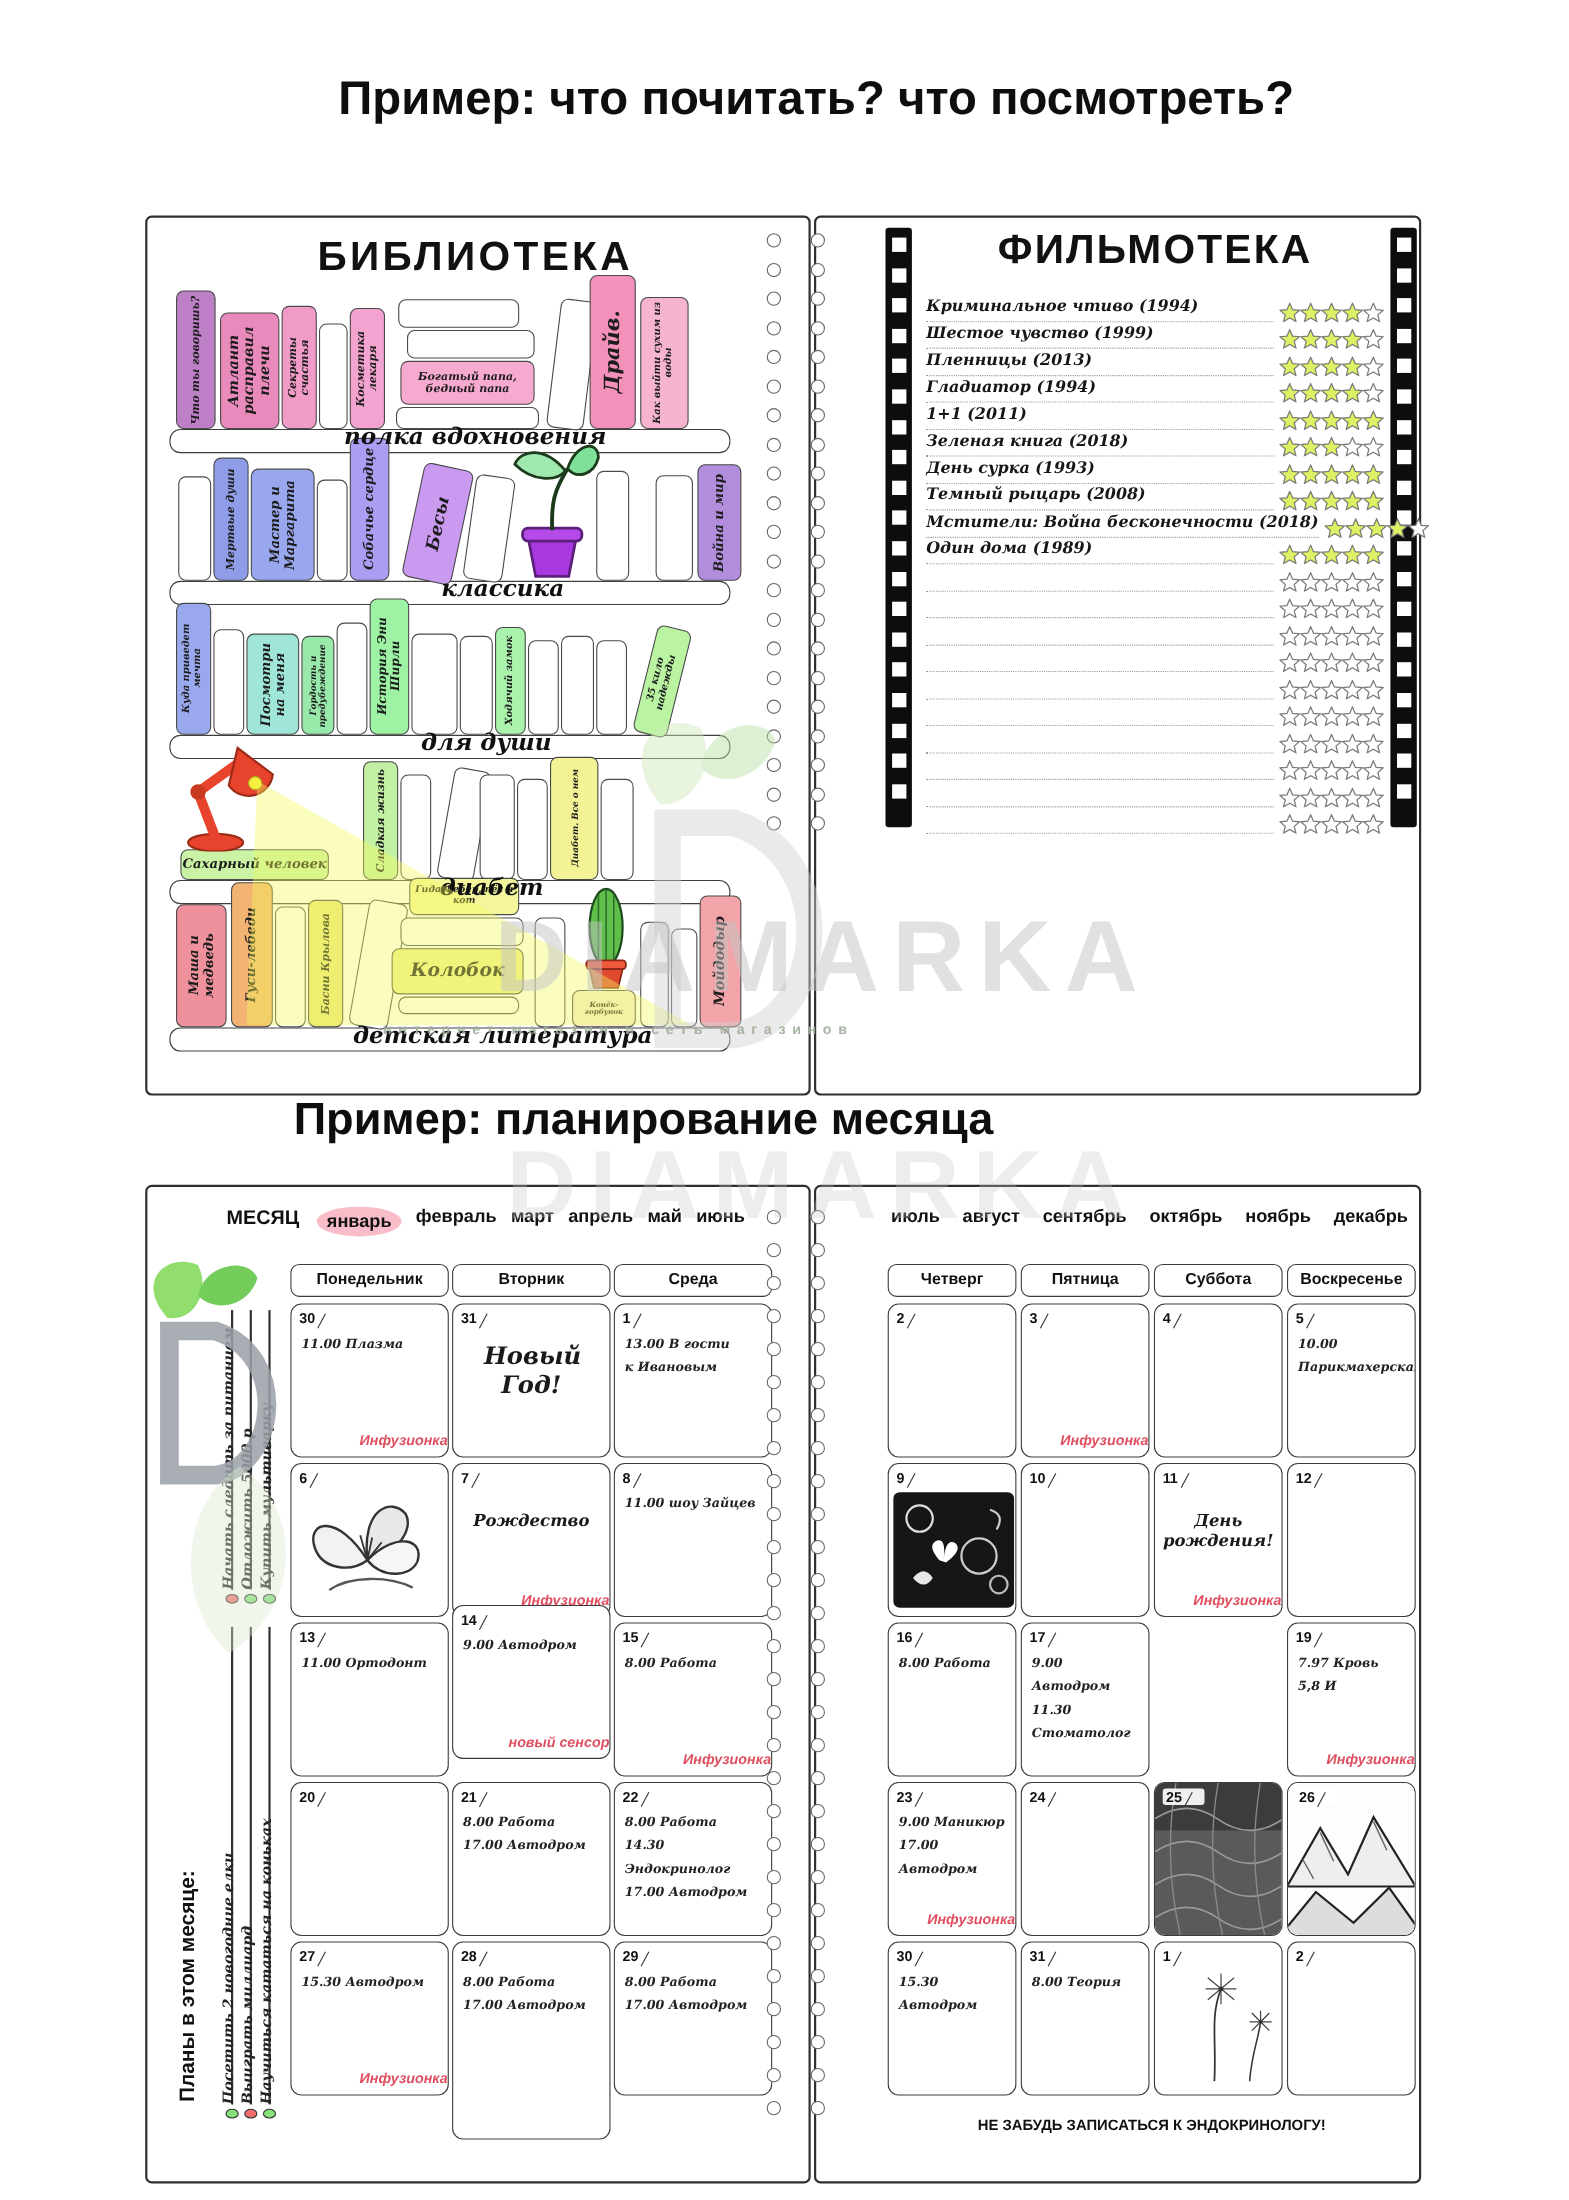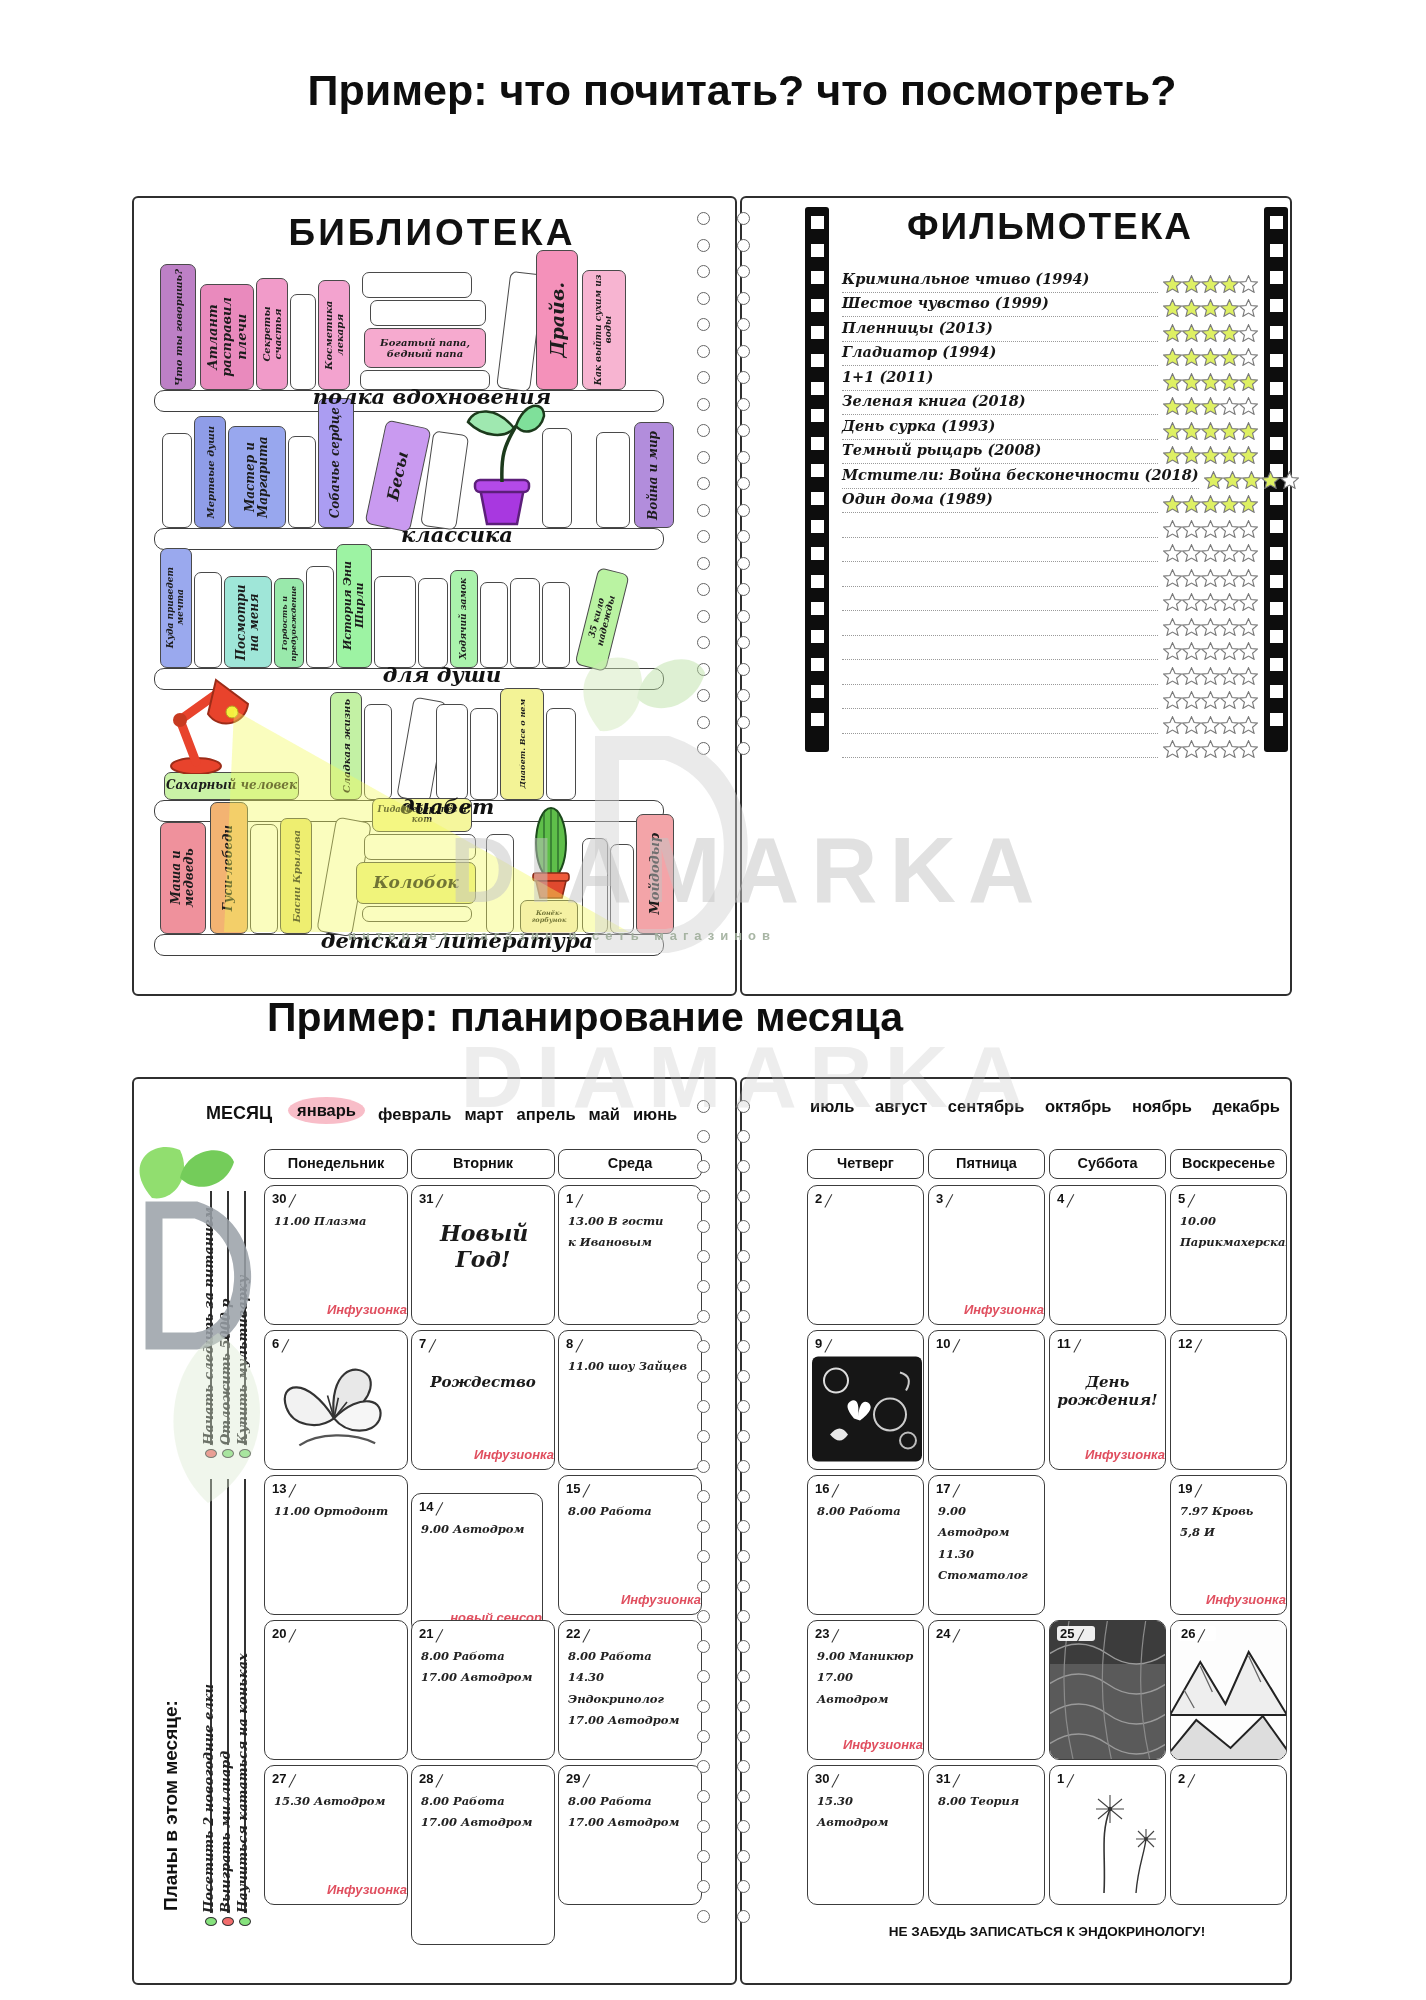--- a/index.html
+++ b/index.html
@@ -26,21 +26,21 @@
   .vt{writing-mode:vertical-rl;transform:rotate(180deg);font-family:"DejaVu Serif",serif;font-style:italic;
       font-weight:bold;color:#1c1c1c;text-align:center;line-height:1.1;max-height:96%;}
   .ht{font-family:"DejaVu Serif",serif;font-style:italic;font-weight:bold;color:#1c1c1c;text-align:center;line-height:1.15;}
   .deco{position:absolute;z-index:2;pointer-events:none;}
   .beam{position:absolute;left:0;top:0;z-index:5;pointer-events:none;}
   .films{position:absolute;left:100px;top:70px;width:416px;z-index:2;}
   .mrow{display:flex;align-items:flex-end;height:24.5px;}
   .mt{flex:0 0 316px;border-bottom:1.5px dotted #9a9a9a;font-family:"DejaVu Serif",serif;font-style:italic;
       font-weight:bold;font-size:14.5px;color:#161616;white-space:nowrap;height:23px;box-sizing:border-box;}
   .stars{display:flex;margin-left:5px;}
-  .mrowRow{position:absolute;display:flex;align-items:flex-end;z-index:2;}
+  .mrowRow{position:absolute;display:flex;align-items:flex-start;z-index:2;}
   .mlabel{font-weight:bold;font-size:18px;margin-right:16px;}
   .m{font-weight:bold;font-size:16.5px;margin-right:13px;}
   .m:last-child{margin-right:0;}
   .msel{background:rgba(242,135,155,.55);border-radius:50%;padding:4px 9px;}
   .wd{position:absolute;height:30px;border:1.7px solid #3c3c3c;border-radius:8px;background:#fff;box-sizing:border-box;
       text-align:center;font-weight:bold;font-size:14.5px;line-height:27px;z-index:2;}
   .cell{position:absolute;border:1.7px solid #3c3c3c;border-radius:10px;background:#fff;box-sizing:border-box;z-index:2;overflow:hidden;}
   .dn{position:absolute;top:5px;left:7px;font-weight:bold;font-size:13px;z-index:3;}
   .dn.oi{background:rgba(255,255,255,.92);padding:0 3px;border-radius:3px;}
   .dn::after{content:"";display:inline-block;width:15px;height:1.4px;background:#333;
@@ -726,21 +726,21 @@
         <div class="entries">
           <div>11.00 шоу Зайцев</div>
         </div>
       </div>
       <div class="cell" style="left: 130px; top: 396px; width: 144px; height: 140px;">
         <div class="dn">13</div>
         <div class="entries">
           <div>11.00 Ортодонт</div>
         </div>
       </div>
-      <div class="cell" style="left: 277px; top: 414px; width: 132px; height: 140px;">
+      <div class="cell" style="left: 277px; top: 380px; width: 144px; height: 140px;">
         <div class="dn">14</div>
         <div class="entries">
           <div>9.00 Автодром</div>
         </div>
         <div class="cnote">новый сенсор</div>
       </div>
       <div class="cell" style="left: 424px; top: 396px; width: 144px; height: 140px;">
         <div class="dn">15</div>
         <div class="entries">
           <div>8.00 Работа</div>

